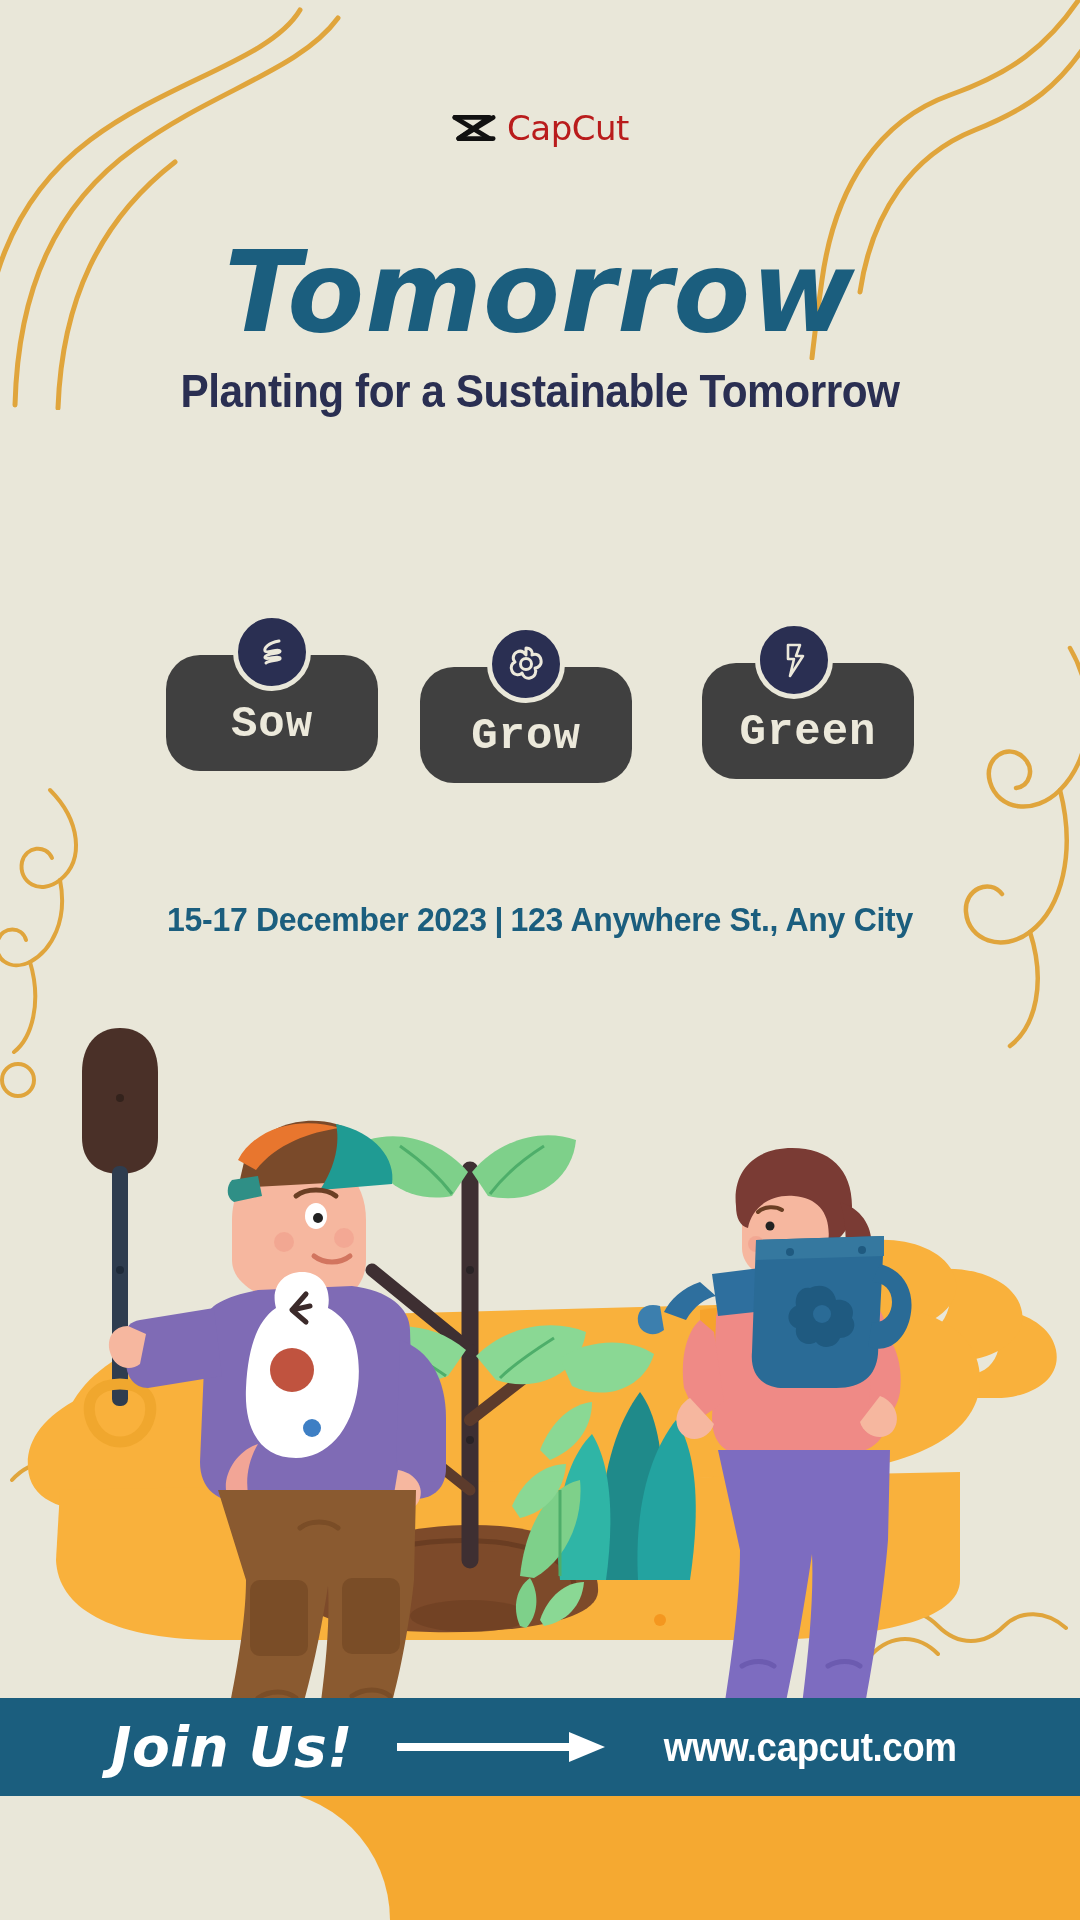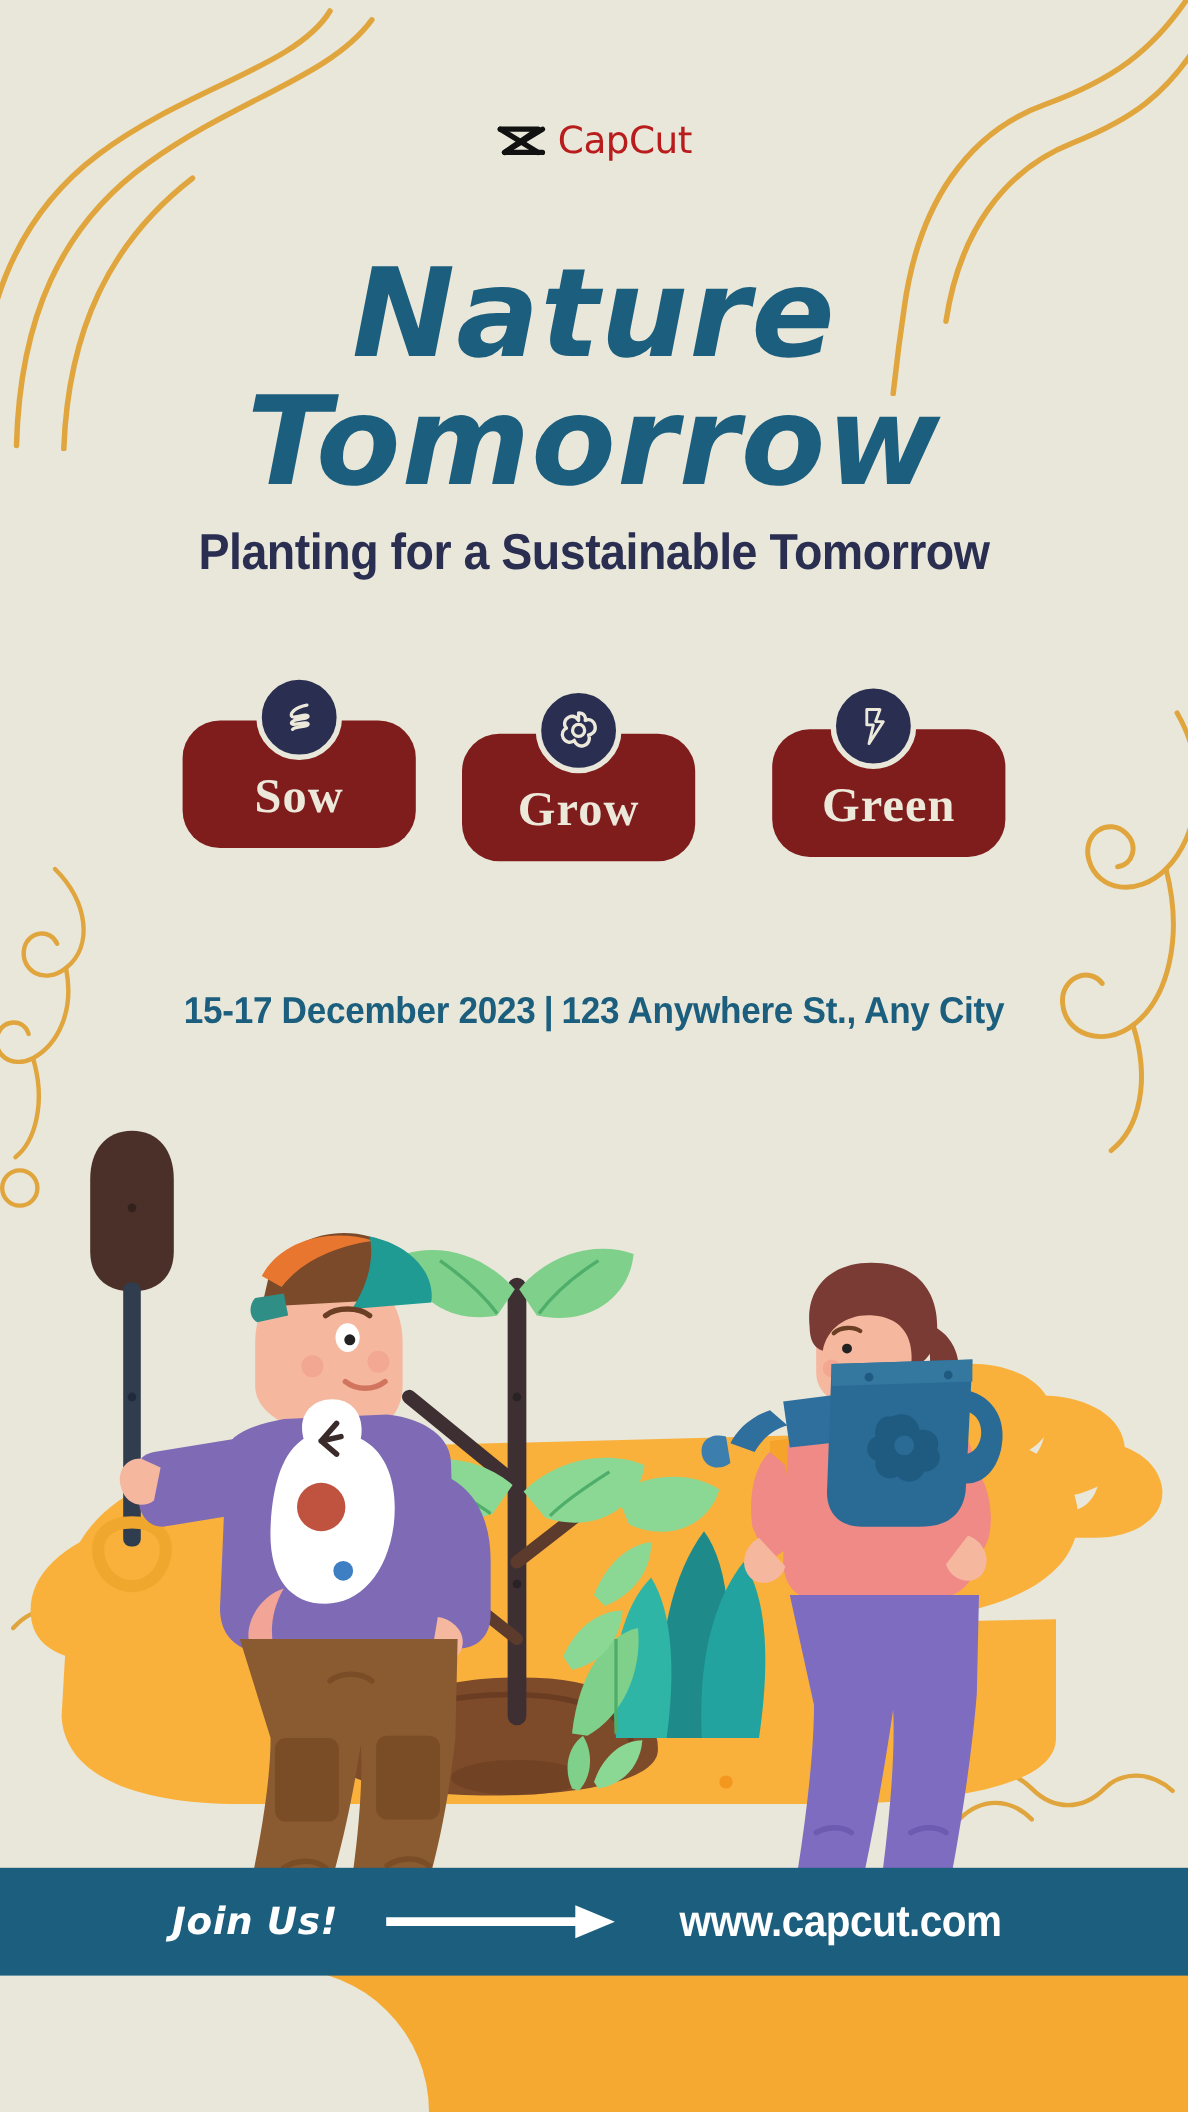--- a/index.html
+++ b/index.html
@@ -60,25 +60,25 @@
   .pill-icon {
     position:absolute; top:-42px; left:50%; transform:translateX(-50%);
     width:78px; height:78px; border-radius:50%;
     background:#2a2f52;
     border:5px solid #e9e7d9;
     display:flex; align-items:center; justify-content:center;
     z-index:3;
   }
   .pill-icon svg { display:block; }
   .pill-body {
-    background:#7f1d1d;
+    background:#404040;
     border-radius:34px;
     display:flex; align-items:flex-end; justify-content:center;
     color:#ece9db;
-    font-family:Liberation Serif, serif;
+    font-family:Liberation Mono, monospace;
     font-weight:700;
     letter-spacing:1px;
     padding-bottom:22px;
   }
   .pill-sow   .pill-body { width:212px; height:116px; font-size:44px; }
   .pill-grow  .pill-body { width:212px; height:116px; font-size:44px; }
   .pill-green .pill-body { width:212px; height:116px; font-size:44px; }
 
   .pill-sow   { margin-bottom:12px; }
   .pill-grow  { margin-bottom:0px; }
@@ -113,21 +113,21 @@
     background:#e9e7d9; border-top-right-radius:130px;
   }
   .footer-bar {
     position:absolute; top:0; left:0; width:1080px; height:98px;
     background:#1b5e7e;
     display:flex; align-items:center; justify-content:center; gap:44px;
   }
   .join-text {
     font-family:"DejaVu Sans", sans-serif;
     font-weight:700; font-style:italic;
-    font-size:34px; color:#ffffff; letter-spacing:0.5px;
+    font-size:55px; color:#ffffff; letter-spacing:0.5px;
   }
   .arrow { display:block; }
   .site-text {
     font-family:"Liberation Sans", sans-serif;
     font-weight:700; font-size:40px; color:#ffffff;
     letter-spacing:-0.5px; transform:scaleX(0.92);
   }
 </style>
 </head>
 <body>
@@ -170,21 +170,20 @@
   <div class="logo-wrap">
     <svg class="logo-mark" viewBox="0 0 48 34" fill="none">
       <path d="M4 6 L40 6 L8 28 L44 28" stroke="#111" stroke-width="5" fill="none" stroke-linecap="round" stroke-linejoin="round"></path>
       <path d="M4 6 L40 28" stroke="#111" stroke-width="5" fill="none" stroke-linecap="round"></path>
       <path d="M44 6 L8 28" stroke="#111" stroke-width="5" fill="none" stroke-linecap="round"></path>
     </svg>
     <span class="logo-text">CapCut</span>
   </div>
 
   <div class="title-block">
-    <div class="title-line l1">Nature</div>
     <div class="title-line l2">Tomorrow</div>
     <div class="subtitle">Planting for a Sustainable Tomorrow</div>
   </div>
 
   <div class="pills">
 
     <div class="pill-item pill-sow">
       <div class="pill-icon">
         <svg width="40" height="40" viewBox="0 0 40 40" fill="none">
           <path d="M27 9 C 16 11, 12 16, 13 19 C 14 22, 27 16, 28 19 C 29 22, 14 21, 13 25 C 12 29, 27 23, 28 26 C 29 29, 17 28, 14 31" stroke="#ece9db" stroke-width="3" fill="none" stroke-linecap="round" stroke-linejoin="round"></path>

